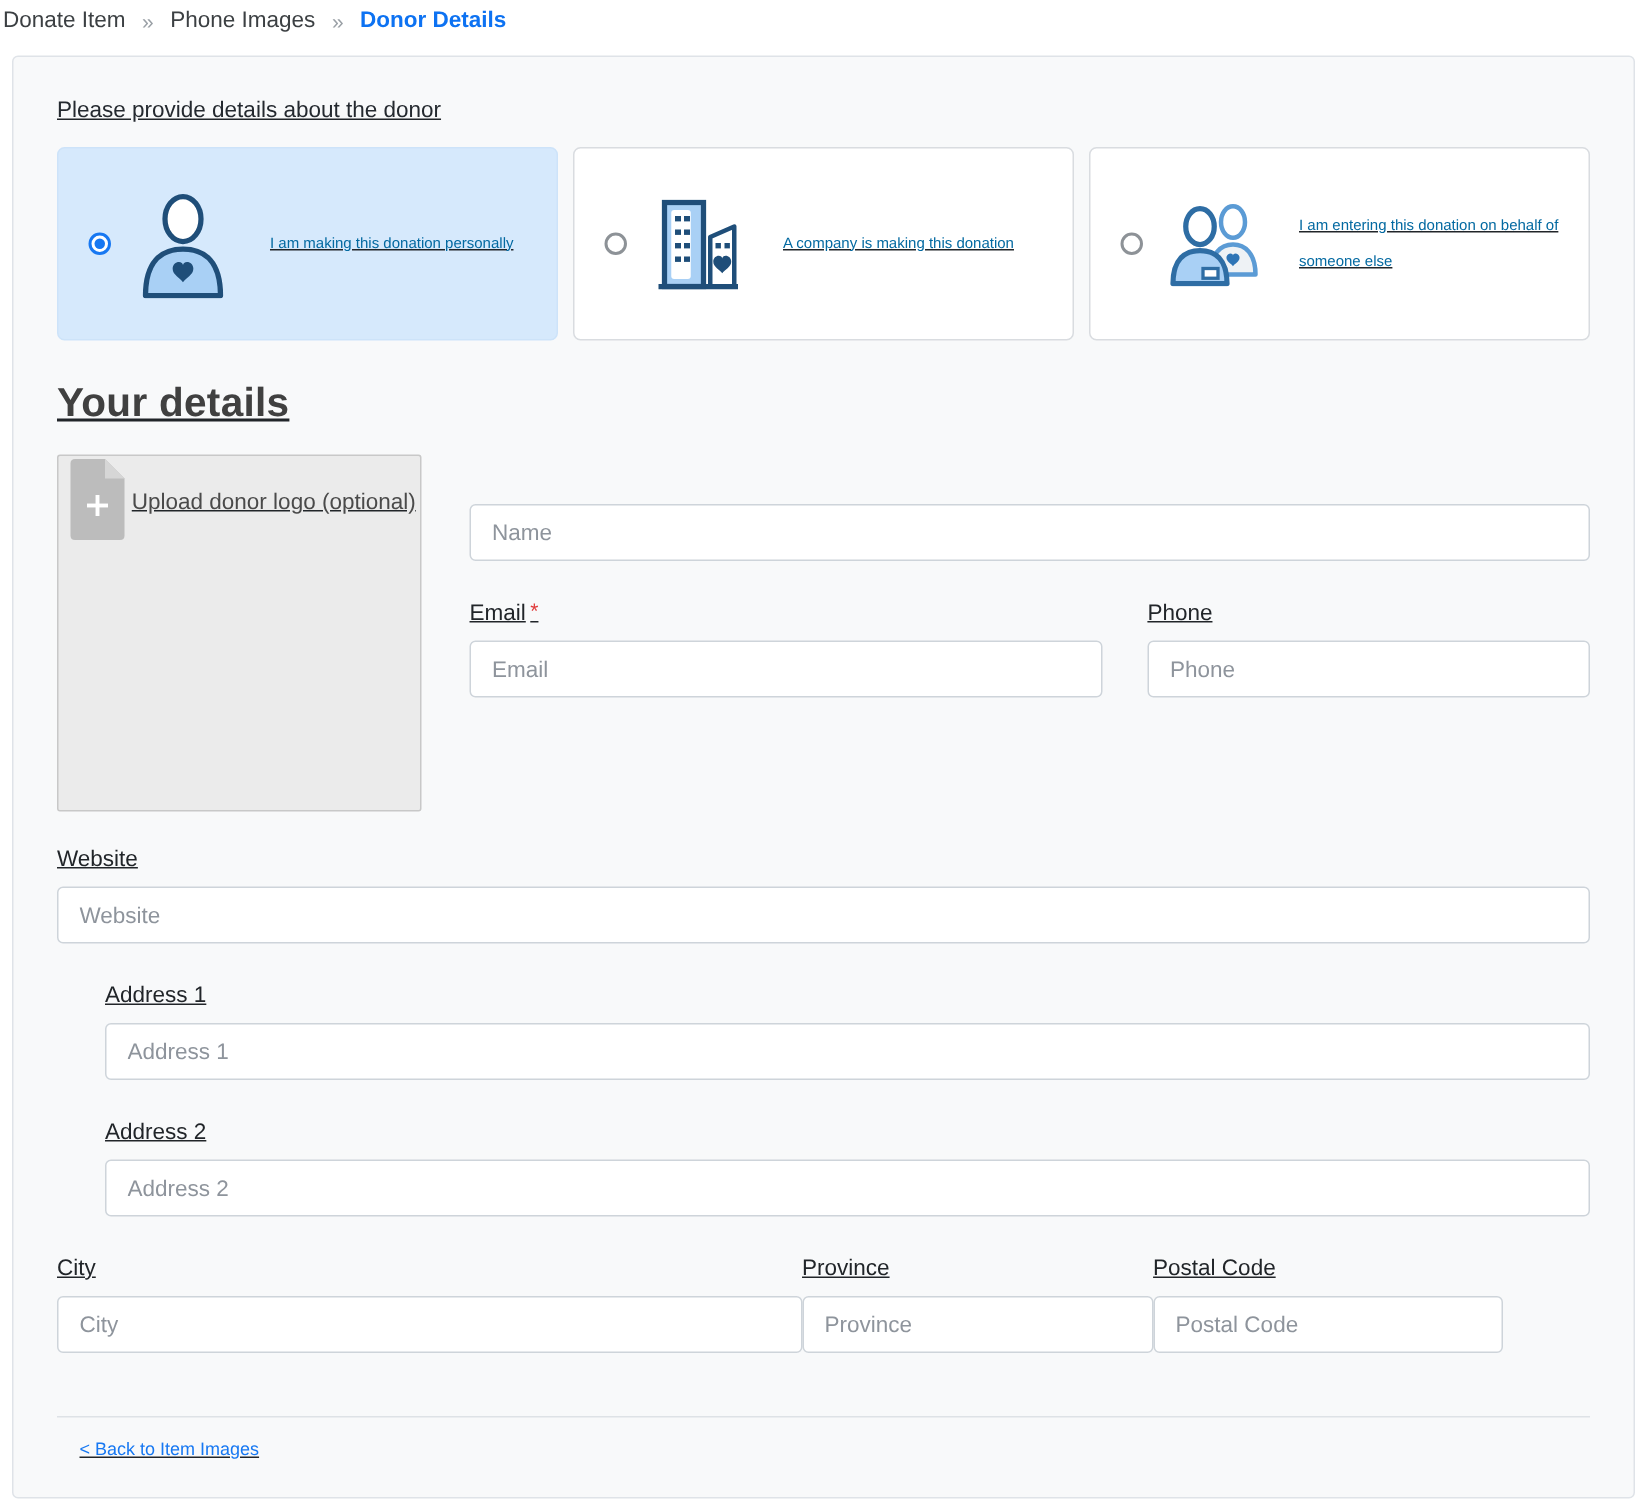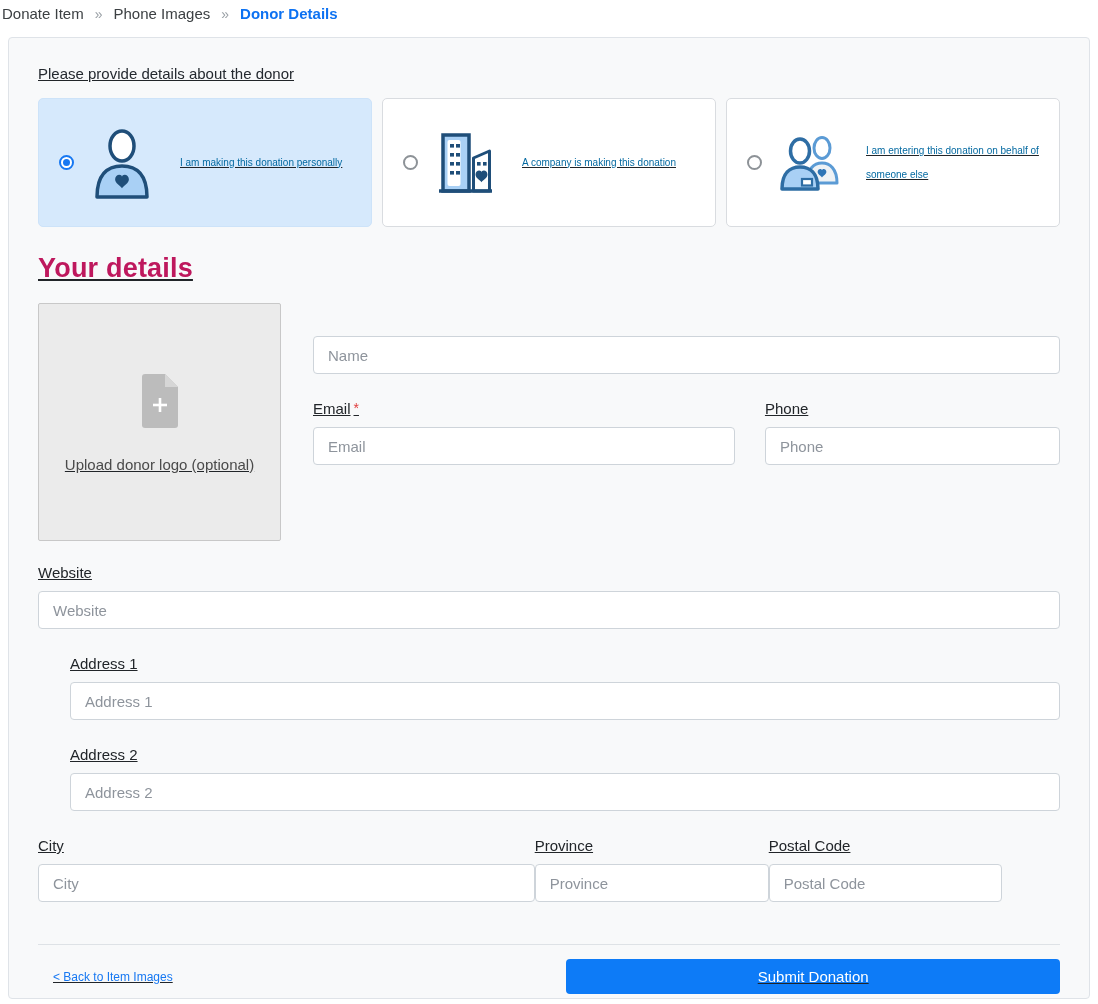--- a/index.html
+++ b/index.html
@@ -36,28 +36,28 @@
   .option-card.selected { background:#d6e9fc; border-color:#cde3f9; }
   .radio { width:15px; height:15px; border-radius:50%; border:2px solid #8d9297; background:#fff;
            flex:0 0 auto; margin-right:16px; position:relative; }
   .radio.checked { border-color:#1778f2; }
   .radio.checked::after { content:""; position:absolute; left:2px; top:2px; width:7px; height:7px;
            border-radius:50%; background:#1778f2; }
   .opt-icon { flex:0 0 auto; margin-right:26px; display:flex; align-items:center; }
   .opt-label { font-size:10px; line-height:24px; color:#0369a1; }
 
   
-  .section-title { font-size:27px; font-weight:600; color:#be185d; margin:26px 0 19px 0; letter-spacing:.2px; }
+  .section-title { font-size:27px; font-weight:600; color:#404040; margin:26px 0 19px 0; letter-spacing:.2px; }
 
   
   .top-grid { display:flex; align-items:flex-start; }
   .upload-box {
     width:243px; height:238px; flex:0 0 auto;
     background:#ebebeb; border:1px solid #c8c8c8; border-radius:2px;
-    display:flex; flex-direction:column; align-items:center; justify-content:center;
+    display:flex; flex-direction:row; justify-content:center;
     cursor:pointer;
   }
   .upload-box .upload-text { font-size:15px; color:#4a4a4a; margin-top:22px; }
   .right-col { flex:1; margin-left:32px; padding-top:33px; }
 
   
   .group { }
   .flabel { display:block; font-size:15px; color:#212529; margin-bottom:10px; }
   .req { color:#e03c3c; margin-left:3px; font-size:14px; position:relative; top:-1px; }
   .tinput {
@@ -217,16 +217,15 @@
     <div class="group col-postal">
       <label class="flabel">Postal Code</label>
       <input class="tinput" type="text" placeholder="Postal Code" style="">
     </div>
   </div>
 
   <div class="divider"></div>
 
   <div class="footer">
     <a class="back-link">&lt; Back to Item Images</a>
-    <button class="submit-btn">Submit Donation</button>
   </div>
 
 </div>
 
 </body></html>

